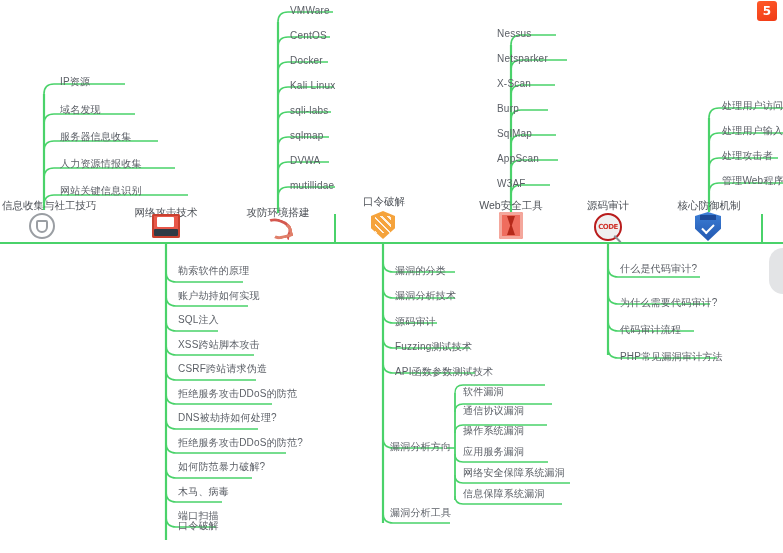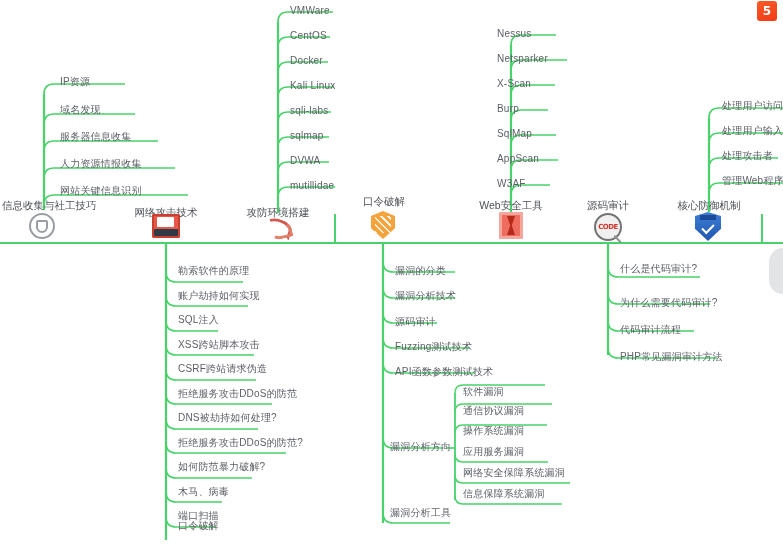--- a/index.html
+++ b/index.html
@@ -114,21 +114,21 @@
   .ic-book-red{
     width:24px;height:27px;background:#ef6d5e;border-radius:2px;
     position:relative;box-shadow:inset 0 0 0 3px #f4a79c;
   }
   .ic-book-red:before{
     content:"";position:absolute;left:8px;top:4px;width:8px;height:19px;
     background:#b5291a;clip-path:polygon(0 0,100% 0,60% 50%,100% 100%,0 100%,40% 50%);
   }
   .ic-code{
     width:28px;height:28px;border-radius:50%;
-    background:#f0f0f0;border:2px solid #737373;
+    background:#f0f0f0;border:2px solid #b91c1c;
     display:flex;align-items:center;justify-content:center;
     position:relative;box-sizing:border-box;
   }
   .ic-code b{
     font-size:7px;color:#d0342c;font-family:"DejaVu Sans",sans-serif;
     letter-spacing:-0.5px;
   }
   .ic-code:after{
     content:"";position:absolute;right:-2px;bottom:-1px;width:9px;height:2px;
     background:#8d9196;transform:rotate(45deg);

